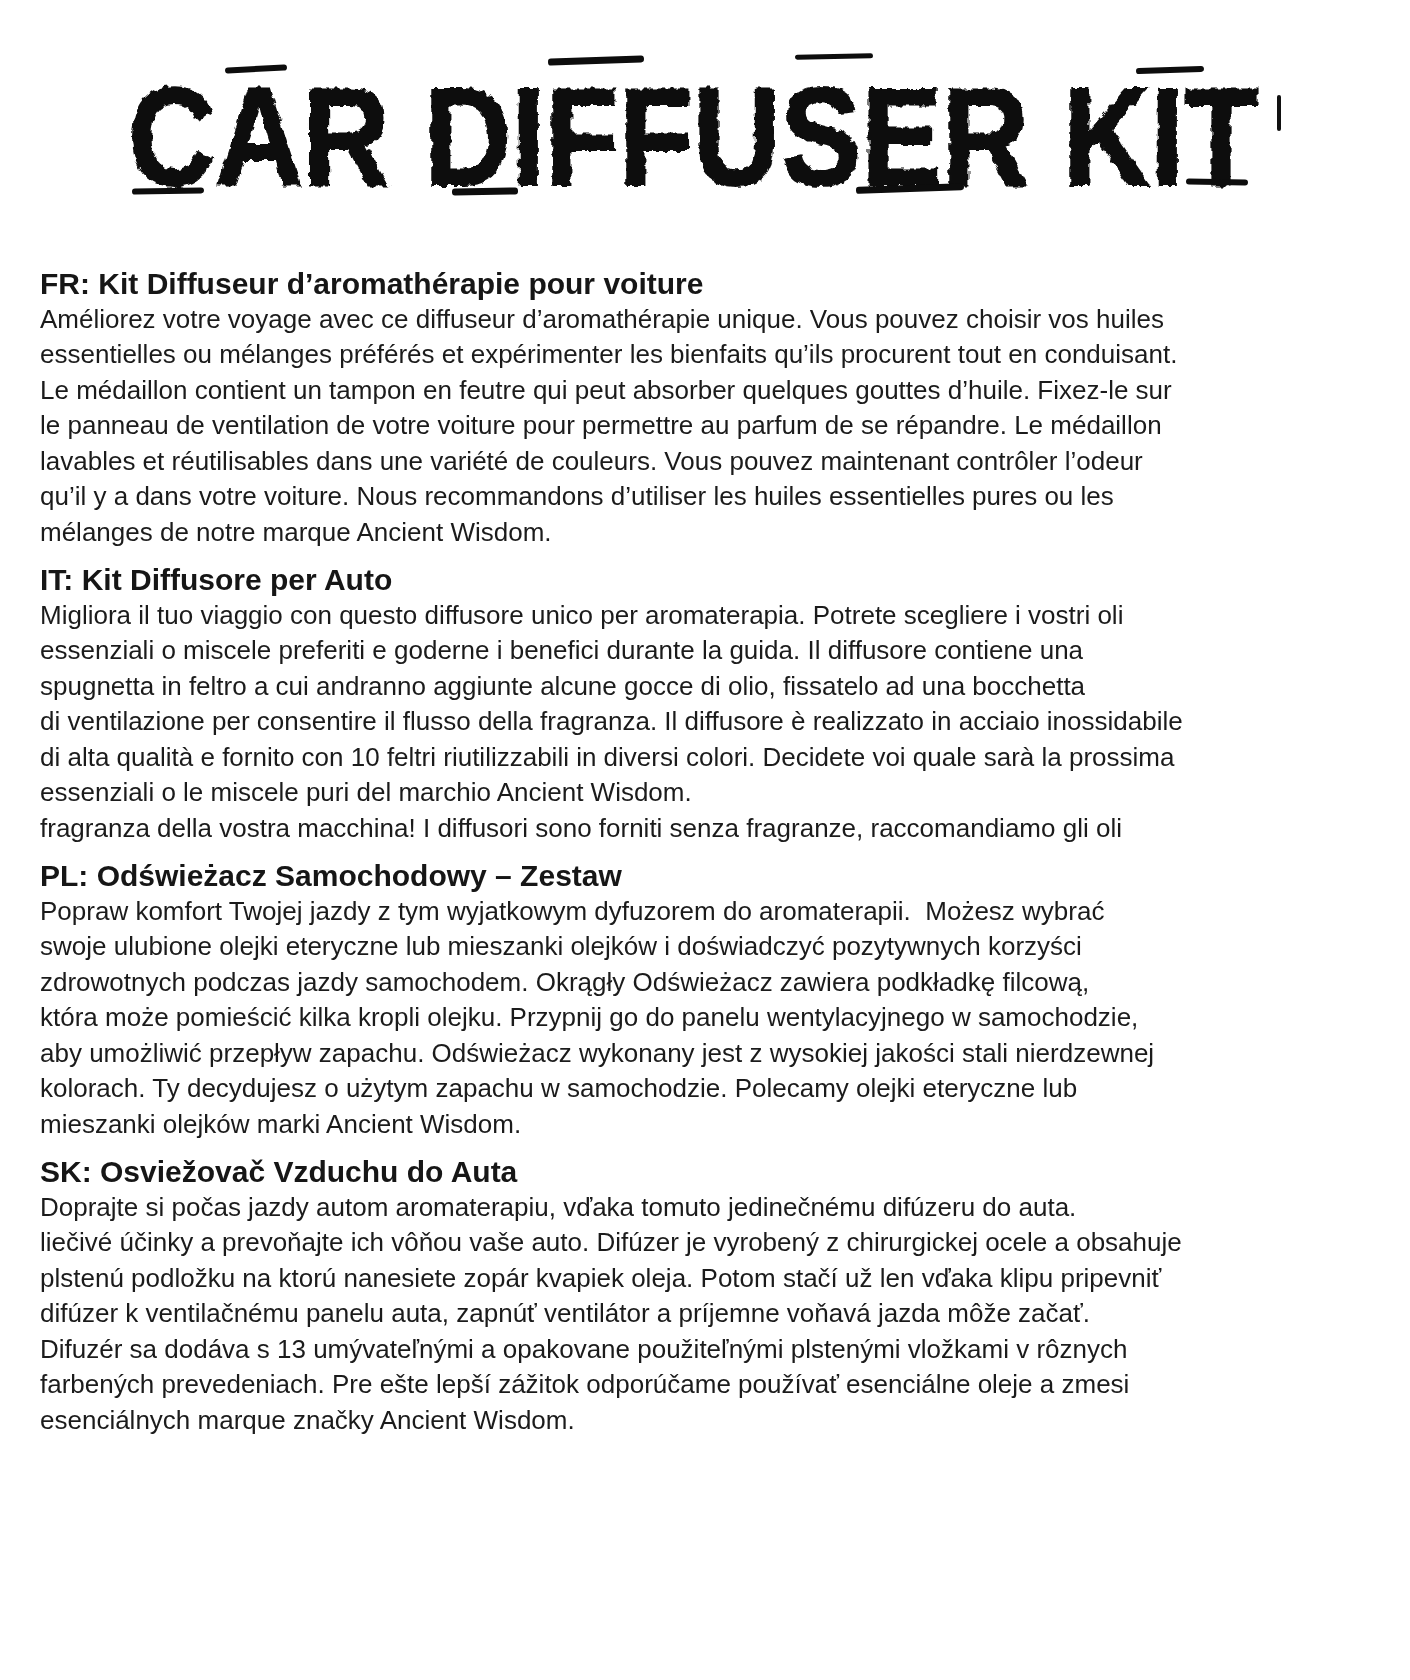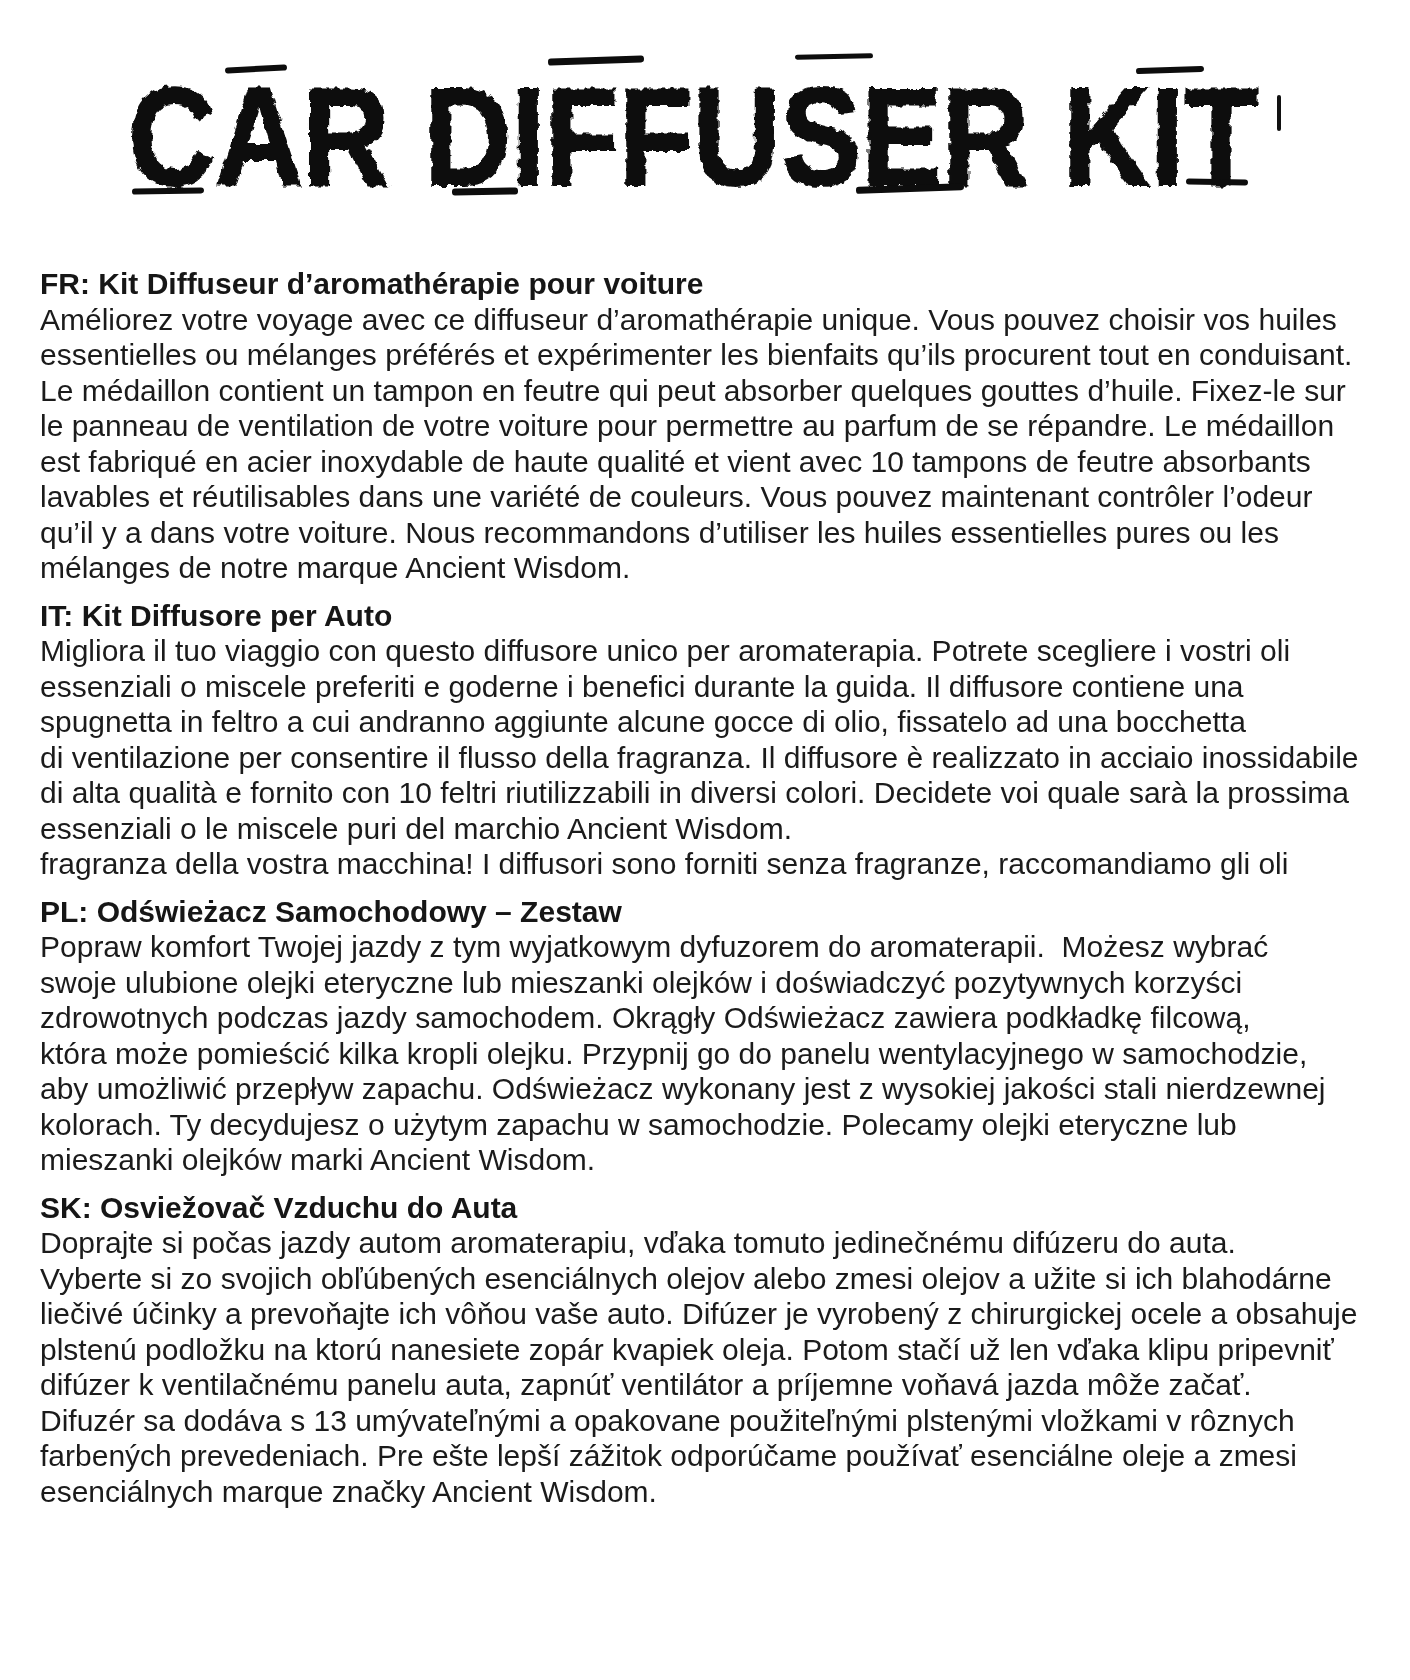--- a/index.html
+++ b/index.html
@@ -47,21 +47,21 @@
   section { margin: 0 0 12px 0; }
   .hd {
     margin: 0;
     font-size: 30px;
     line-height: 35.5px;
     font-weight: 700;
     color: #161616;
     white-space: pre-wrap;
   }
   .ln {
-    font-size: 30px;
+    font-size: 26px;
     line-height: 35.5px;
     font-weight: 400;
     color: #1b1b1b;
     white-space: pre-wrap;
   }
 </style>
 </head>
 <body>
 
 <div class="page">
@@ -89,21 +89,20 @@
   <div class="ink-tick"></div>
 
   <main class="content">
 
     <section>
       <h2 class="hd">FR: Kit Diffuseur d’aromathérapie pour voiture</h2>
       <div class="ln">Améliorez votre voyage avec ce diffuseur d’aromathérapie unique. Vous pouvez choisir vos huiles</div>
       <div class="ln">essentielles ou mélanges préférés et expérimenter les bienfaits qu’ils procurent tout en conduisant.</div>
       <div class="ln">Le médaillon contient un tampon en feutre qui peut absorber quelques gouttes d’huile. Fixez-le sur</div>
       <div class="ln">le panneau de ventilation de votre voiture pour permettre au parfum de se répandre. Le médaillon</div>
-      <div class="ln">est fabriqué en acier inoxydable de haute qualité et vient avec 10 tampons de feutre absorbants</div>
       <div class="ln">lavables et réutilisables dans une variété de couleurs. Vous pouvez maintenant contrôler l’odeur</div>
       <div class="ln">qu’il y a dans votre voiture. Nous recommandons d’utiliser les huiles essentielles pures ou les</div>
       <div class="ln">mélanges de notre marque Ancient Wisdom.</div>
     </section>
 
     <section>
       <h2 class="hd">IT: Kit Diffusore per Auto</h2>
       <div class="ln">Migliora il tuo viaggio con questo diffusore unico per aromaterapia. Potrete scegliere i vostri oli</div>
       <div class="ln">essenziali o miscele preferiti e goderne i benefici durante la guida. Il diffusore contiene una</div>
       <div class="ln">spugnetta in feltro a cui andranno aggiunte alcune gocce di olio, fissatelo ad una bocchetta</div>
@@ -120,21 +119,20 @@
       <div class="ln">zdrowotnych podczas jazdy samochodem. Okrągły Odświeżacz zawiera podkładkę filcową,</div>
       <div class="ln">która może pomieścić kilka kropli olejku. Przypnij go do panelu wentylacyjnego w samochodzie,</div>
       <div class="ln">aby umożliwić przepływ zapachu. Odświeżacz wykonany jest z wysokiej jakości stali nierdzewnej</div>
       <div class="ln">kolorach. Ty decydujesz o użytym zapachu w samochodzie. Polecamy olejki eteryczne lub</div>
       <div class="ln">mieszanki olejków marki Ancient Wisdom.</div>
     </section>
 
     <section>
       <h2 class="hd">SK: Osviežovač Vzduchu do Auta</h2>
       <div class="ln">Doprajte si počas jazdy autom aromaterapiu, vďaka tomuto jedinečnému difúzeru do auta.</div>
-      <div class="ln">Vyberte si zo svojich obľúbených esenciálnych olejov alebo zmesi olejov a užite si ich blahodárne</div>
       <div class="ln">liečivé účinky a prevoňajte ich vôňou vaše auto. Difúzer je vyrobený z chirurgickej ocele a obsahuje</div>
       <div class="ln">plstenú podložku na ktorú nanesiete zopár kvapiek oleja. Potom stačí už len vďaka klipu pripevniť</div>
       <div class="ln">difúzer k ventilačnému panelu auta, zapnúť ventilátor a príjemne voňavá jazda môže začať.</div>
       <div class="ln">Difuzér sa dodáva s 13 umývateľnými a opakovane použiteľnými plstenými vložkami v rôznych</div>
       <div class="ln">farbených prevedeniach. Pre ešte lepší zážitok odporúčame používať esenciálne oleje a zmesi</div>
       <div class="ln">esenciálnych marque značky Ancient Wisdom.</div>
     </section>
 
   </main>
 </div>

